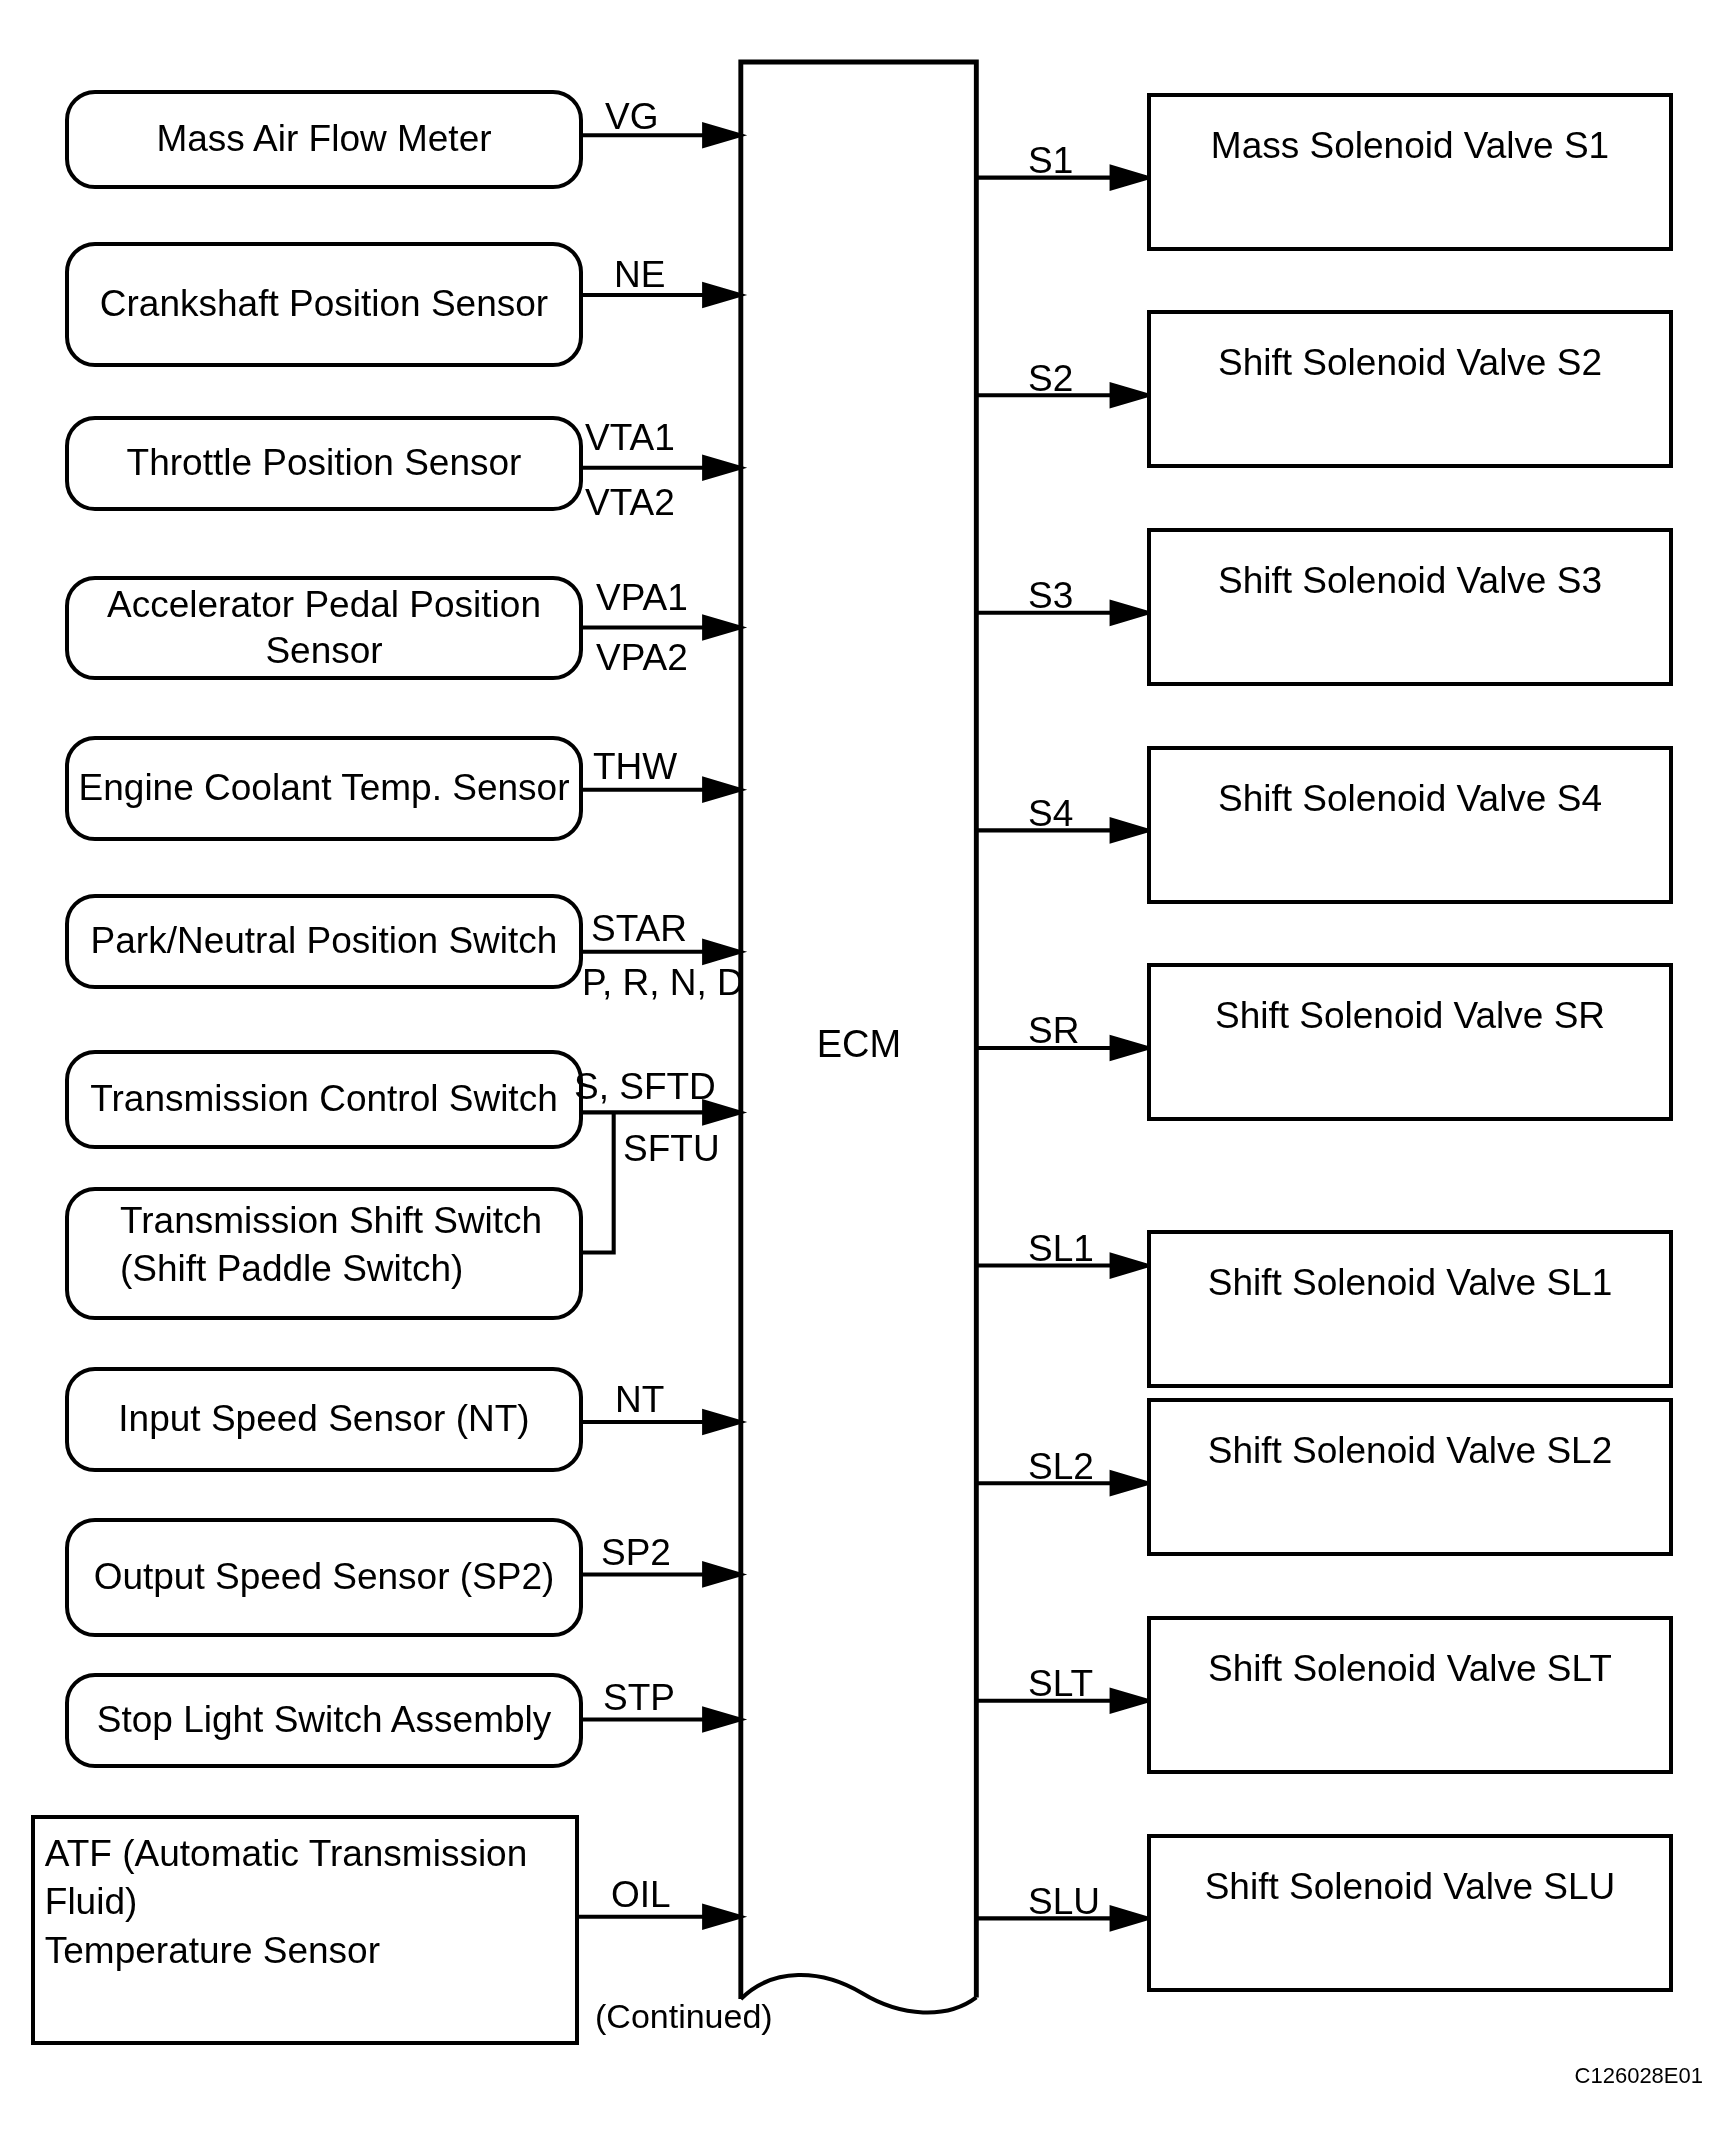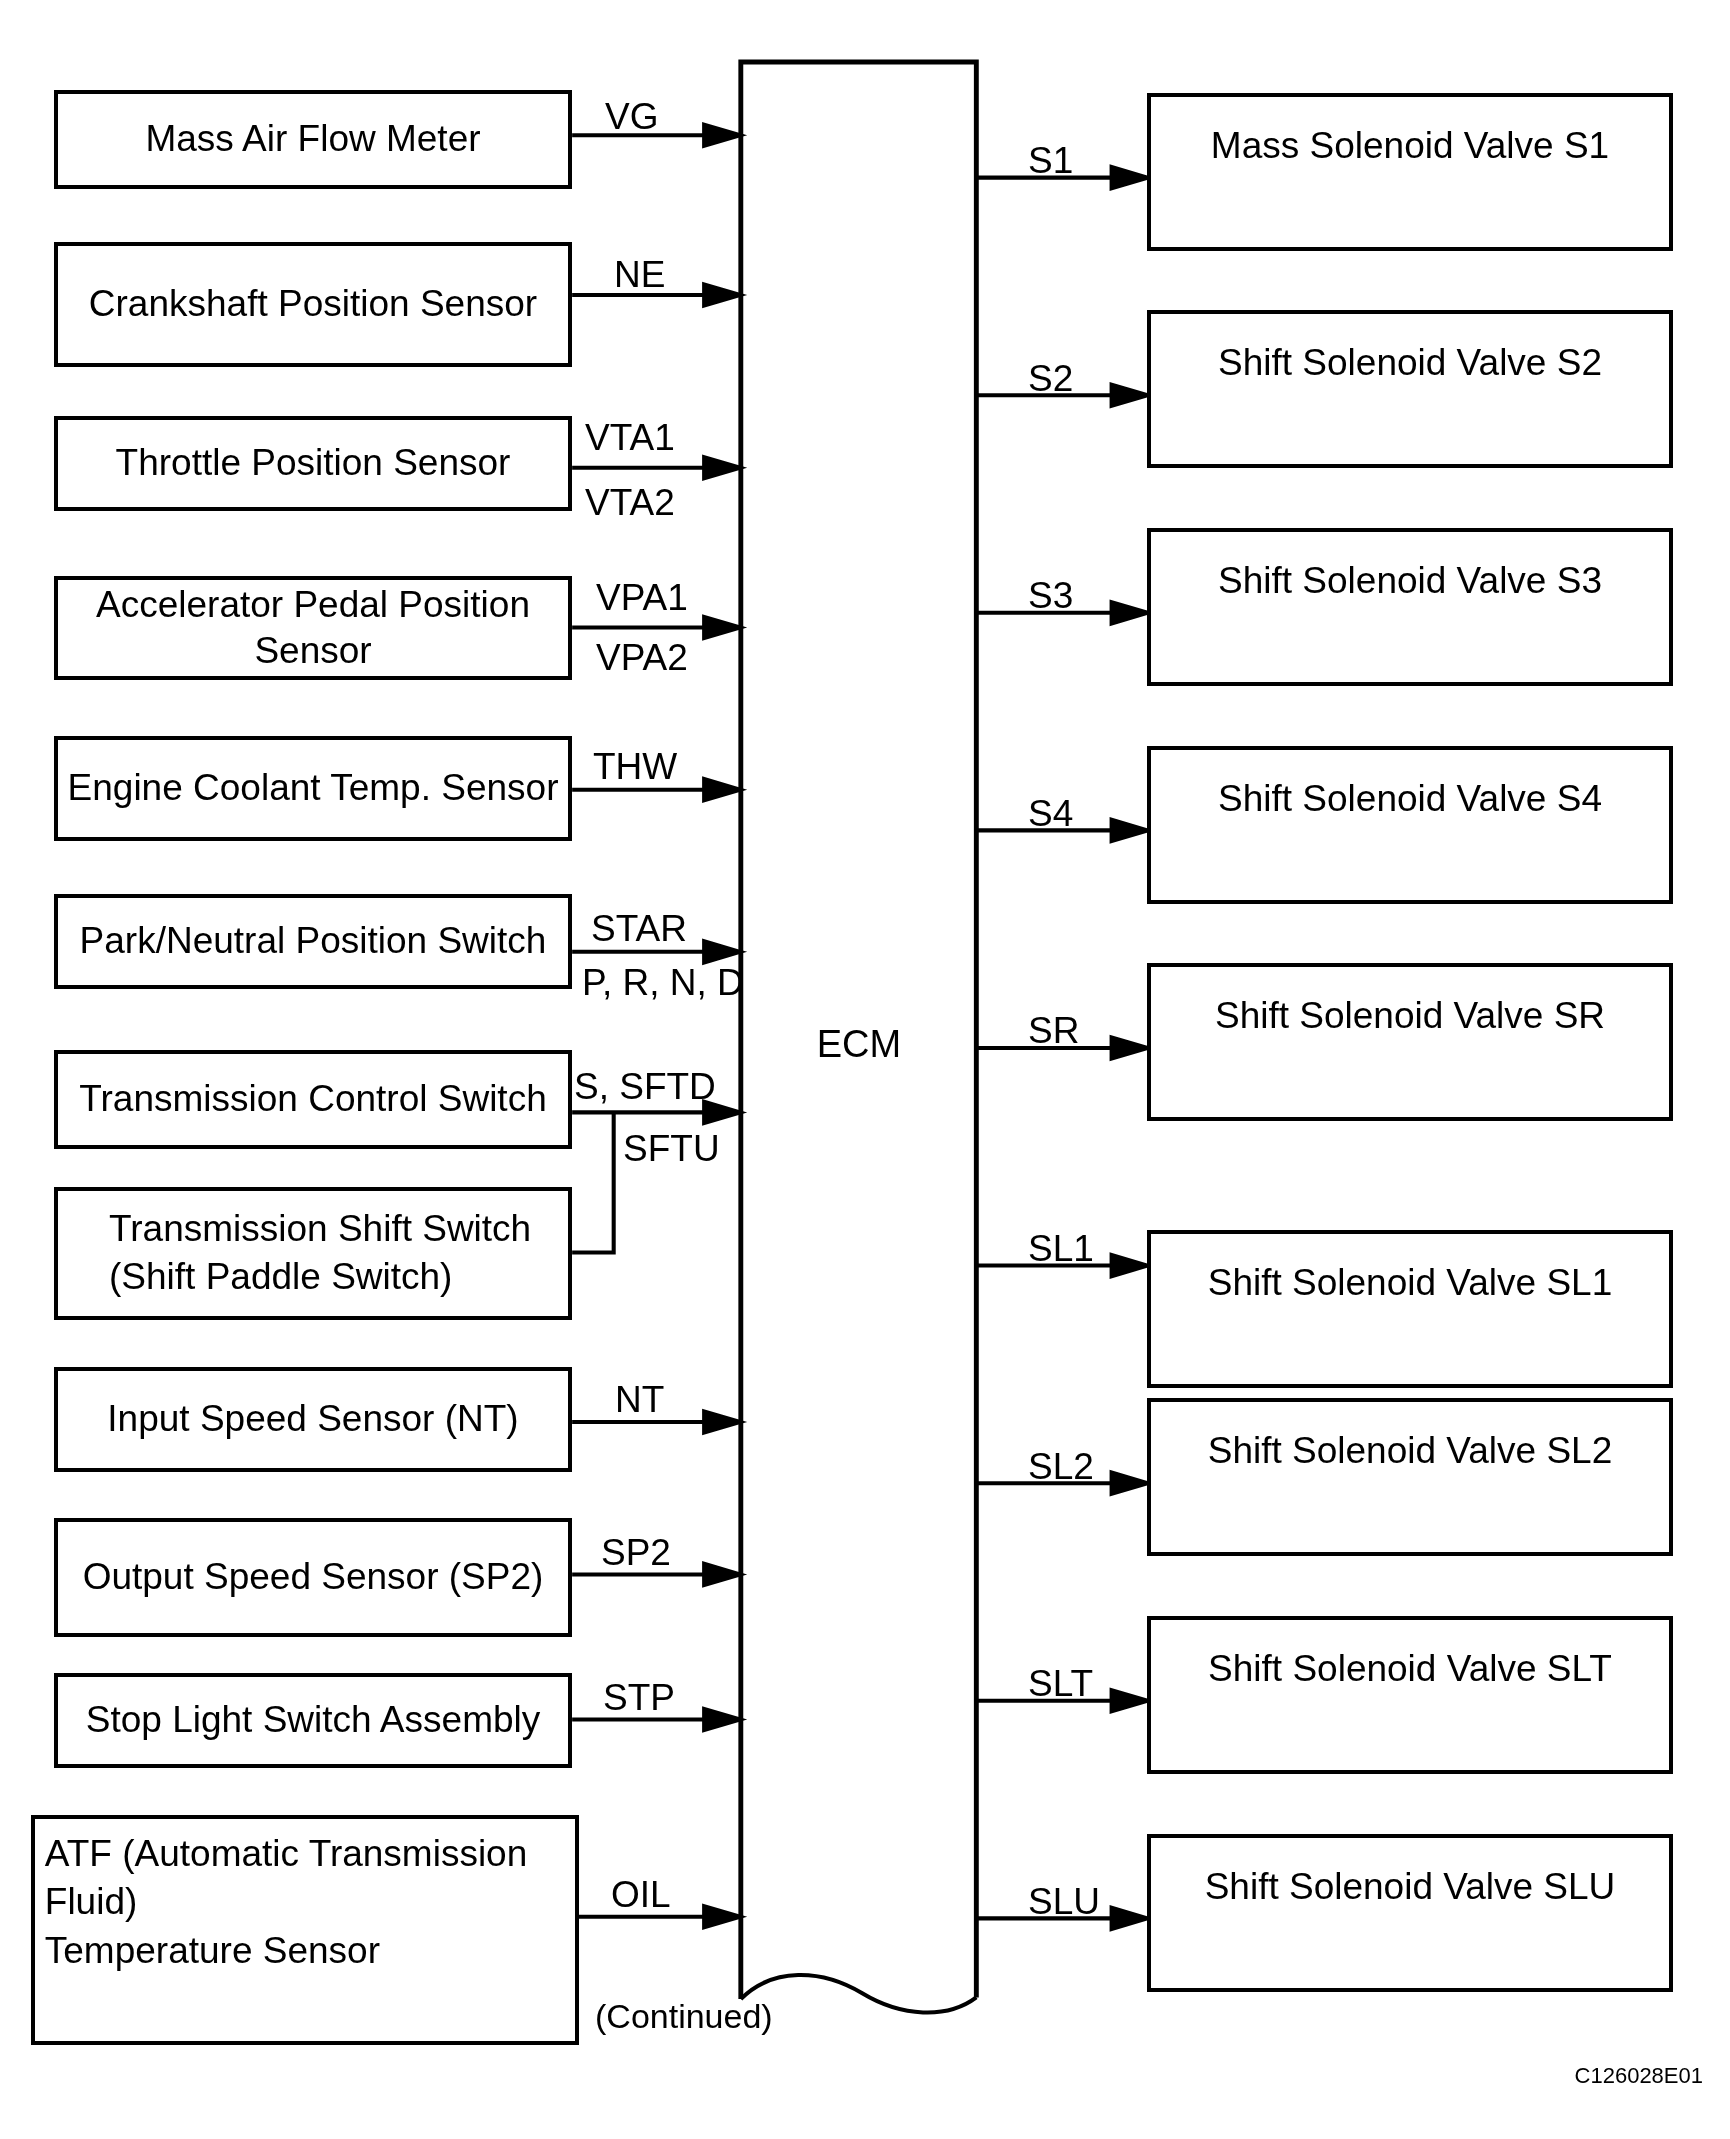--- a/index.html
+++ b/index.html
@@ -18,28 +18,28 @@
     box-sizing:border-box;
     border:4.9px solid #000000;
     background:#ffffff;
     display:flex;
     align-items:center;
     justify-content:center;
     text-align:center;
     font-size:37px;
     line-height:1.25;
   }
-  .box.left{left:54px;width:518px;}
+  .box.left{left:65px;width:518px;border-radius:30px;}
   .box.right{left:1147px;width:526px;height:158px;align-items:flex-start;padding-top:26px;}
   .box.multiline{
     flex-direction:column;
     align-items:flex-start;
     justify-content:flex-start;
     text-align:left;
-    padding:14px 0 0 51px;
+    padding:6px 0 0 51px;
     line-height:1.3;
   }
   .box.atf{left:31px;width:548px;padding:11.4px 0 0 9.8px;}
   .sig{
     position:absolute;
     font-size:37px;
     line-height:1.15;
     white-space:nowrap;
   }
   #ecm-label{

